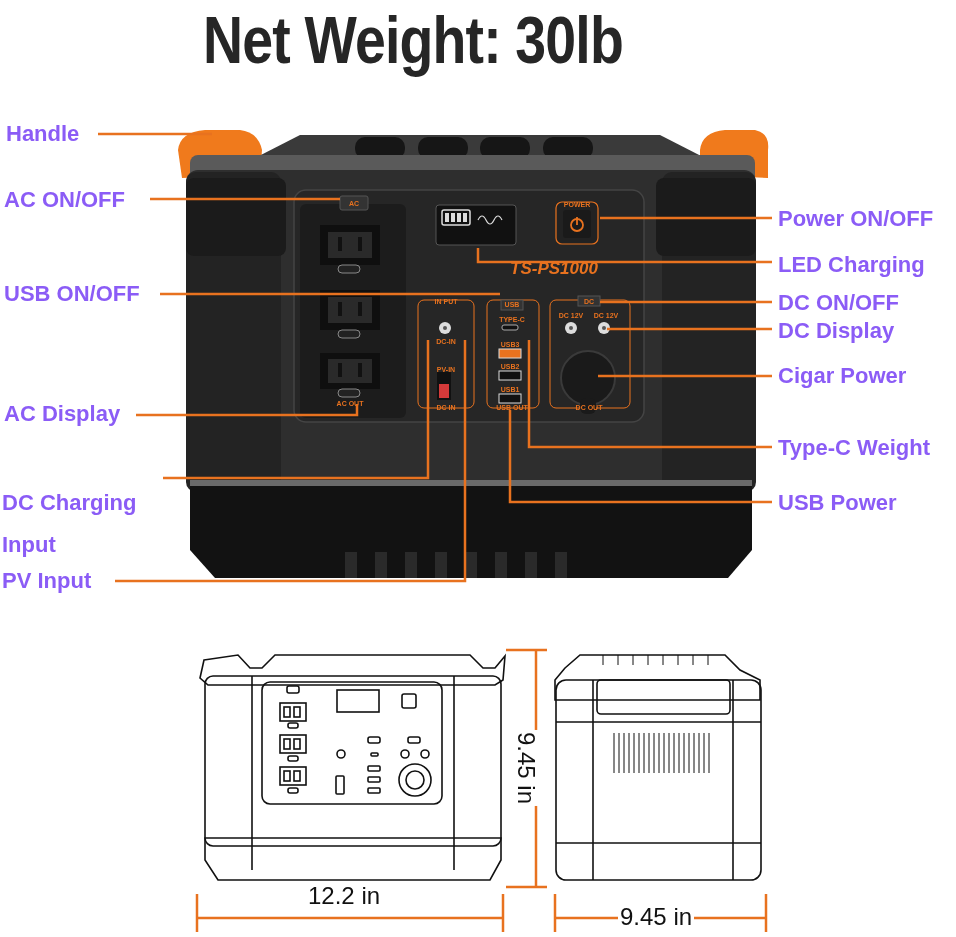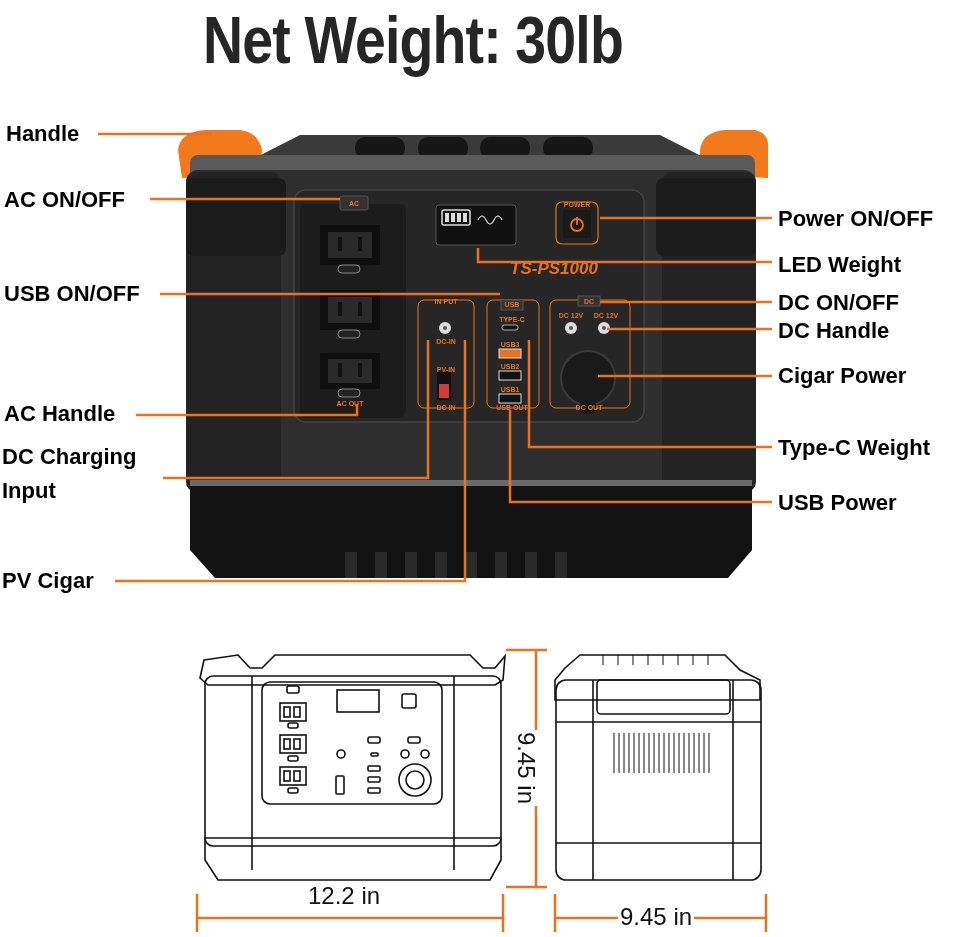--- a/index.html
+++ b/index.html
@@ -1,18 +1,18 @@
 <!DOCTYPE html>
 <html><head>
 <meta charset="utf-8">
 <style>
   html,body{margin:0;padding:0;background:#fff;}
   body{width:956px;height:937px;position:relative;overflow:hidden;font-family:"Liberation Sans",sans-serif;}
   .title{position:absolute;left:0;top:2px;width:826px;text-align:center;font-family:"Liberation Sans",sans-serif;font-weight:bold;font-size:66px;color:#262626;letter-spacing:-1px;transform:scaleX(0.84);transform-origin:50% 0;}
-  .lbl{position:absolute;font-weight:bold;font-size:22px;color:#000000;white-space:nowrap;line-height:28px;}
+  .lbl{position:absolute;font-weight:bold;font-size:22px;color:#8b5cf6;white-space:nowrap;line-height:28px;}
   svg{position:absolute;left:0;top:0;}
   .panel-txt{font-family:"Liberation Sans",sans-serif;font-weight:bold;}
   .dim{position:absolute;font-size:24px;color:#111;white-space:nowrap;background:#fff;padding:0 2px;}
 </style>
 </head>
 <body>
 
 <div class="title">Net Weight: 30lb</div>
 
 <svg width="956" height="600" viewBox="0 0 956 600">
@@ -140,28 +140,28 @@
     <line x1="607" y1="329" x2="772" y2="329"></line>
     <line x1="598" y1="376" x2="772" y2="376"></line>
     <polyline points="529,340 529,447 772,447"></polyline>
     <polyline points="510,410 510,502 772,502"></polyline>
   </g>
 </svg>
 
 <div class="lbl" style="left:6px;top:120px">Handle</div>
 <div class="lbl" style="left:4px;top:186px">AC ON/OFF</div>
 <div class="lbl" style="left:4px;top:280px">USB ON/OFF</div>
-<div class="lbl" style="left:4px;top:400px">AC Handle</div>
-<div class="lbl" style="left:2px;top:440px;width:160px;white-space:normal;line-height:34px">DC Charging Input</div>
-<div class="lbl" style="left:2px;top:567px">PV Cigar</div>
+<div class="lbl" style="left:4px;top:400px">AC Display</div>
+<div class="lbl" style="left:2px;top:482px;width:160px;white-space:normal;line-height:42px">DC Charging Input</div>
+<div class="lbl" style="left:2px;top:567px">PV Input</div>
 
 <div class="lbl" style="left:778px;top:205px">Power ON/OFF</div>
-<div class="lbl" style="left:778px;top:251px">LED Weight</div>
+<div class="lbl" style="left:778px;top:251px">LED Charging</div>
 <div class="lbl" style="left:778px;top:289px">DC ON/OFF</div>
-<div class="lbl" style="left:778px;top:317px">DC Handle</div>
+<div class="lbl" style="left:778px;top:317px">DC Display</div>
 <div class="lbl" style="left:778px;top:362px">Cigar Power</div>
 <div class="lbl" style="left:778px;top:434px">Type-C Weight</div>
 <div class="lbl" style="left:778px;top:489px">USB Power</div>
 
 <svg width="956" height="937" viewBox="0 0 956 937" style="top:0">
   <g stroke="#111" stroke-width="1.6" fill="none">
 
     <path d="M204,660 L238,655 L250,668 L262,668 L275,655 L470,655 L483,668 L495,668 L505,656 L503,680 L495,685 L208,685 L200,678 Z"></path>
     <rect x="205" y="676" width="296" height="170" rx="8"></rect>
     <line x1="252" y1="676" x2="252" y2="870"></line>

